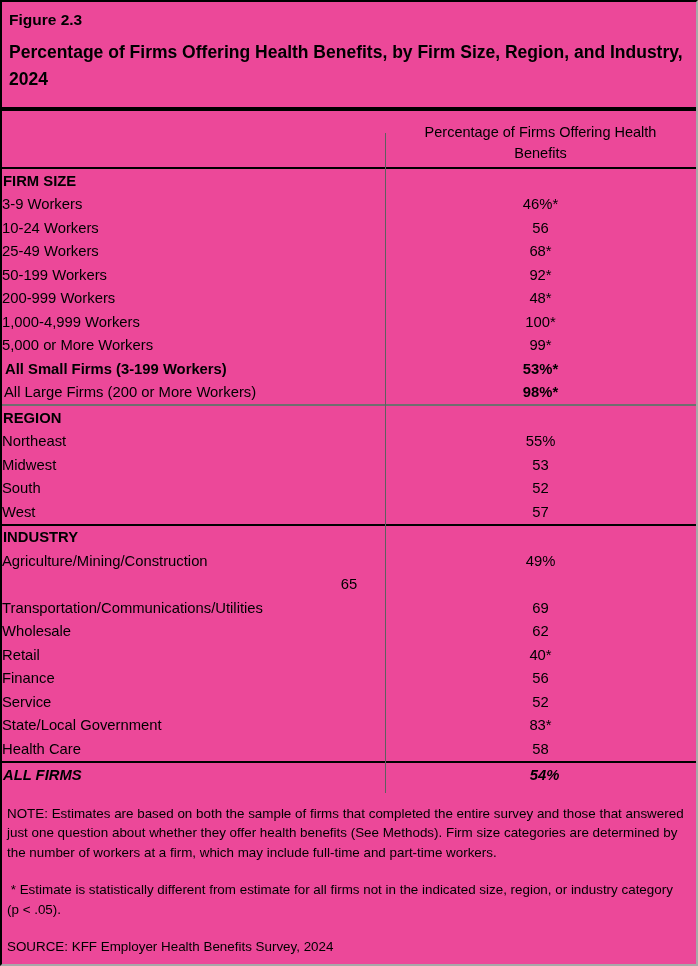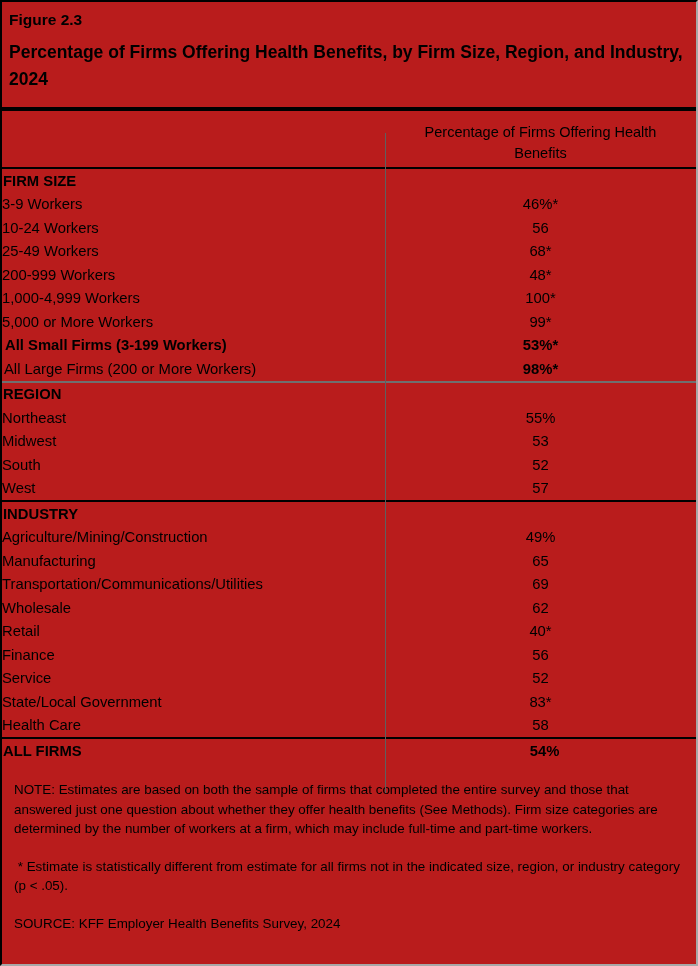--- a/index.html
+++ b/index.html
@@ -3,21 +3,21 @@
 <meta charset="utf-8">
 <style>
   * { box-sizing: border-box; margin: 0; padding: 0; }
   html, body { background: #fff; }
   body { margin: 0; font-family: "Liberation Sans", "DejaVu Sans", sans-serif; color: #000; }
 
   .page {
     position: relative;
     width: 698px;
     height: 966px;
-    background: #b91c1c;
+    background: #ec4899;
     border: 2px solid;
     border-color: #000 #a8a8a8 #a8a8a8 #000;
     overflow: hidden;
   }
 
   
   .fig-header {
     height: 109px;
     border-bottom: 4px solid #000;
     padding: 9px 12px 0 7px;
@@ -39,31 +39,31 @@
   .row { height: 23.5px; display: flex; align-items: center; font-size: 14.8px; }
   .row .label { width: 383px; white-space: nowrap; }
   .row .value { flex: 1; text-align: center; }
   .row.section-head .label { padding-left: 1px; font-weight: bold; }
   .row.section-head .value { font-weight: bold; margin-left: 8px; }
   .row .value.bold { font-weight: bold; }
 
   .sec-1 { border-top: 2px solid #6f6f6f; }
   .sec-2 { border-top: 2px solid #000; }
   .sec-3 { border-top: 2px solid #000; }
-  .sec-3 .row { height: 24px; }
+  .sec-3 .row { height: 24px; font-style: italic; }
 
   .v-divider {
     position: absolute;
     left: 383px; top: 131px;
     width: 1px; height: 660px;
     background: #5f5f5f;
   }
 
   
-  .notes { padding: 17px 8px 0 12px; font-size: 13.4px; line-height: 19.5px; }
+  .notes { padding: 17px 8px 0 5px; font-size: 13.4px; line-height: 19.5px; }
   .notes p + p { margin-top: 18px; }
   .sig { white-space: pre-wrap; }
 </style>
 </head>
 <body>
 
 <div class="page">
 
   <div class="fig-header">
     <div class="fig-label">Figure 2.3</div>
@@ -87,20 +87,24 @@
           </div>
           <div class="row">
             <div class="label">10-24 Workers</div>
             <div class="value">56</div>
           </div>
           <div class="row">
             <div class="label">25-49 Workers</div>
             <div class="value">68*</div>
           </div>
           <div class="row">
+            <div class="label">50-199 Workers</div>
+            <div class="value">92*</div>
+          </div>
+          <div class="row">
             <div class="label">200-999 Workers</div>
             <div class="value">48*</div>
           </div>
           <div class="row">
             <div class="label">1,000-4,999 Workers</div>
             <div class="value">100*</div>
           </div>
           <div class="row">
             <div class="label">5,000 or More Workers</div>
             <div class="value">99*</div>
@@ -139,21 +143,20 @@
         <div class="section sec-2">
           <div class="row section-head">
             <div class="label">INDUSTRY</div>
             <div class="value"></div>
           </div>
           <div class="row">
             <div class="label">Agriculture/Mining/Construction</div>
             <div class="value">49%</div>
           </div>
           <div class="row">
-            <div class="label">Manufacturing</div>
             <div class="value">65</div>
           </div>
           <div class="row">
             <div class="label">Transportation/Communications/Utilities</div>
             <div class="value">69</div>
           </div>
           <div class="row">
             <div class="label">Wholesale</div>
             <div class="value">62</div>
           </div>

